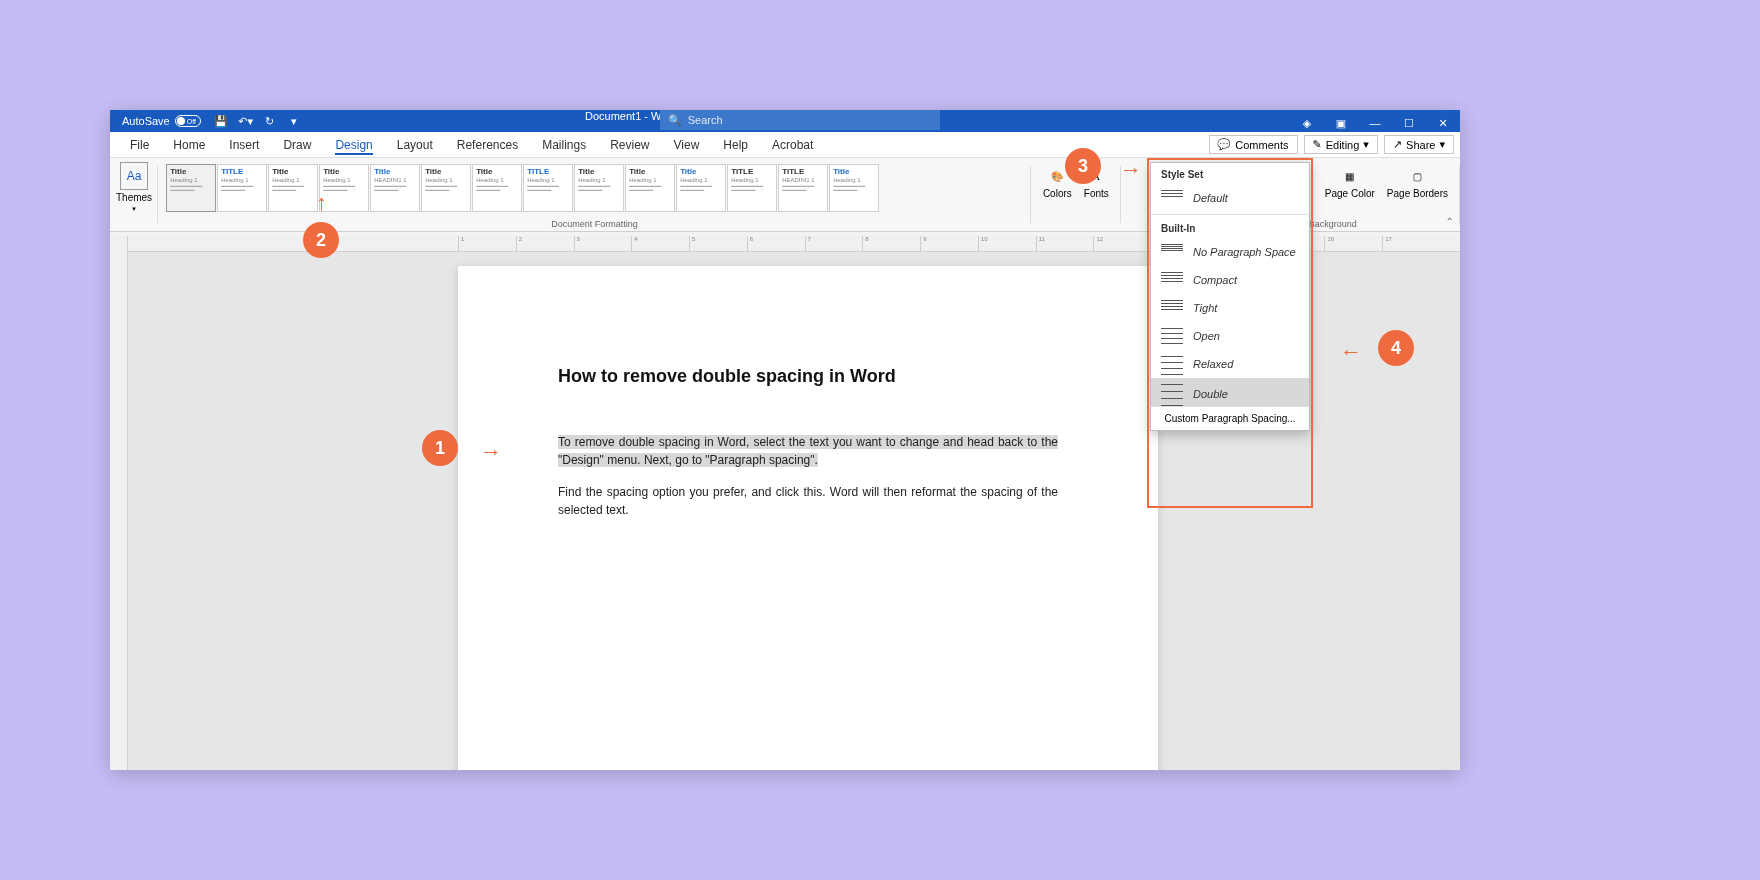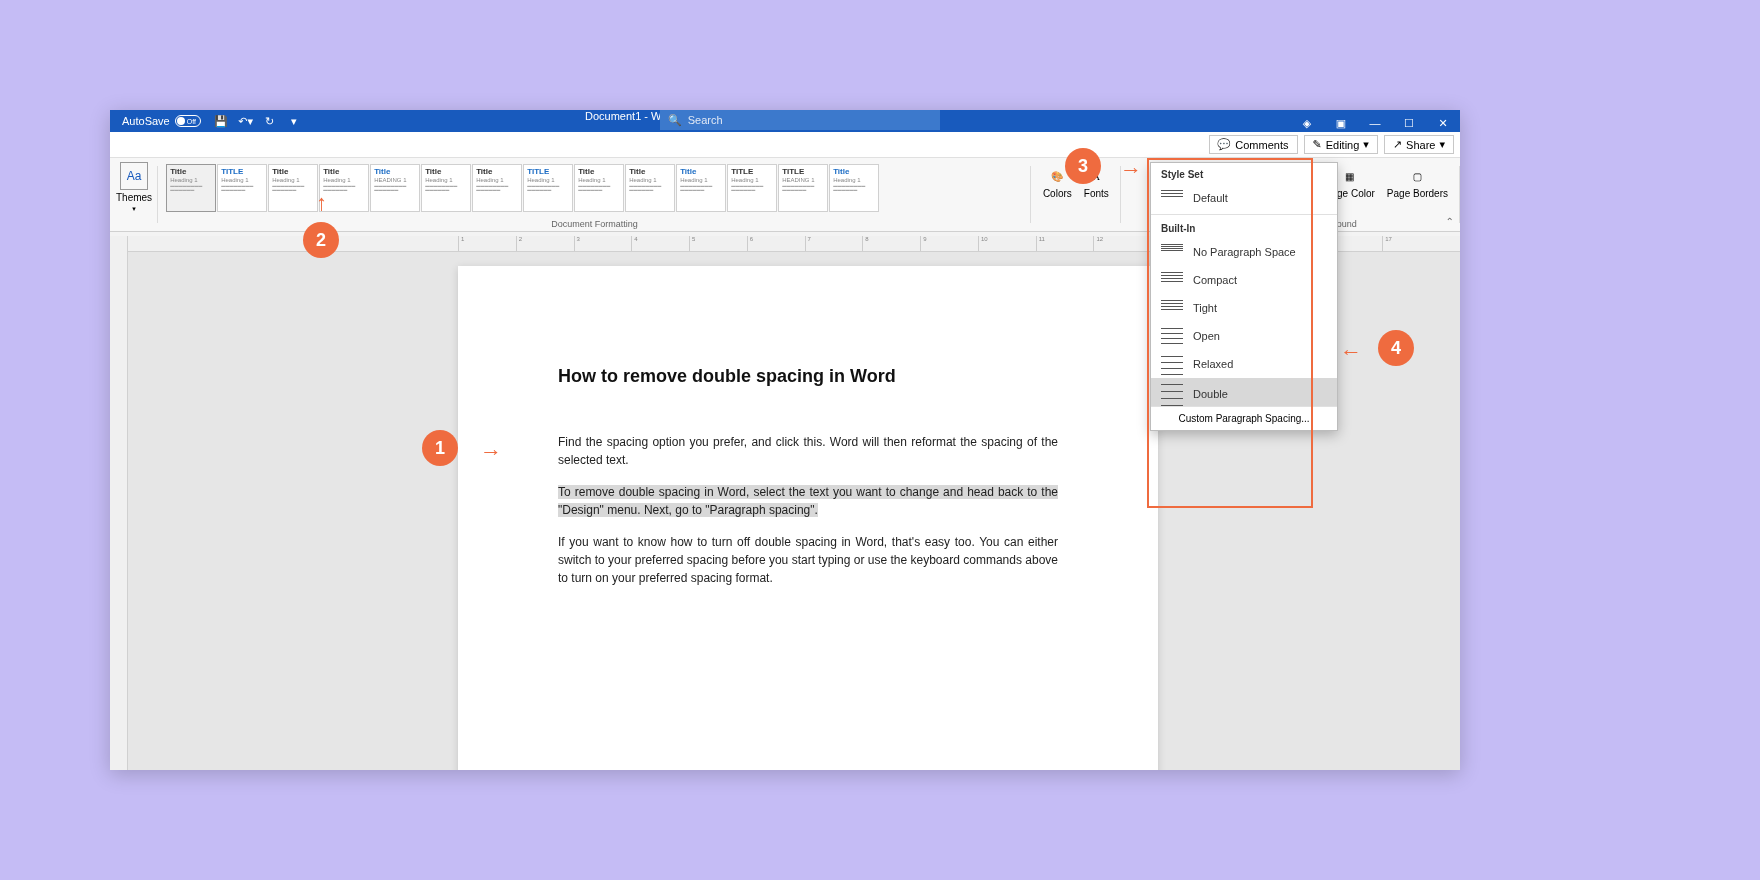--- a/index.html
+++ b/index.html
@@ -42,23 +42,23 @@
 .vruler { width: 18px; background: #f0f0f0; border-right: 1px solid #d0d0d0; position: relative; font-size: 6px; color: #888; }
 .doc-area { flex: 1; position: relative; overflow: hidden; }
 .hruler { height: 16px; background: #f0f0f0; border-bottom: 1px solid #d0d0d0; position: relative; font-size: 6px; color: #888; }
 .hruler-marks { position: absolute; left: 330px; right: 20px; top: 0; bottom: 0; display: flex; }
 .hruler-tick { flex: 1; border-left: 1px solid #ccc; padding-left: 2px; }
 .page { position: absolute; left: 330px; top: 30px; width: 700px; height: 900px; background: #fff; box-shadow: 0 2px 8px rgba(0,0,0,0.15); padding: 100px 100px; }
 .doc-h1 { font-size: 18px; font-weight: 700; color: #111; margin-bottom: 46px; }
 .doc-p { font-size: 12px; color: #222; line-height: 1.5; margin-bottom: 14px; text-align: justify; }
 .highlight { background: #d8d8d8; }
 .doc-link { color: #0563c1; text-decoration: underline; }
-.dropdown { position: absolute; left: 1040px; top: 52px; width: 188px; background: #fff; border: 1px solid #bcbcbc; box-shadow: 0 4px 12px rgba(0,0,0,0.25); z-index: 50; }
+.dropdown { position: absolute; left: 1040px; top: 52px; width: 160px; background: #fff; border: 1px solid #bcbcbc; box-shadow: 0 4px 12px rgba(0,0,0,0.25); z-index: 50; }
 .dd-header { font-size: 10px; font-weight: 600; padding: 6px 10px 4px; color: #333; }
-.dd-item { display: flex; align-items: center; gap: 10px; padding: 6px 10px; font-size: 11px; color: #333; cursor: pointer; }
+.dd-item { display: flex; align-items: center; gap: 10px; padding: 6px 10px; font-size: 11px; color: #333; cursor: pointer; font-style: italic; }
 .dd-item:hover, .dd-item.hover { background: #d8d8d8; align-items: flex-end; }
 .dd-sep { border-top: 1px solid #e0e0e0; margin: 2px 0; }
 .dd-footer { font-size: 10px; text-align: center; padding: 6px; border-top: 1px solid #e0e0e0; }
 .sp-icon { width: 22px; height: 16px; position: relative; }
 .sp-icon span { display: block; height: 1px; background: #555; margin-bottom: 2px; }
 .dropdown-outline { position: absolute; border: 2px solid #ef6b3f; pointer-events: none; z-index: 60; }
 .callout { position: absolute; width: 36px; height: 36px; border-radius: 50%; background: #ef6b3f; color: #fff; display: flex; align-items: center; justify-content: center; font-size: 18px; font-weight: 700; z-index: 100; }
 .arrow { position: absolute; color: #ef6b3f; font-size: 22px; font-weight: 700; z-index: 100; }
 </style>
 </head>
@@ -87,20 +87,34 @@
     <div class="win-controls">
       <div class="win-btn">◈</div>
       <div class="win-btn">▣</div>
       <div class="win-btn">—</div>
       <div class="win-btn">☐</div>
       <div class="win-btn">✕</div>
     </div>
   </div>
 
   <div class="menubar">
+    <div id="menu-items" style="display: flex;">
+        <div class="menu-item">File</div>
+        <div class="menu-item">Home</div>
+        <div class="menu-item">Insert</div>
+        <div class="menu-item">Draw</div>
+        <div class="menu-item active">Design</div>
+        <div class="menu-item">Layout</div>
+        <div class="menu-item">References</div>
+        <div class="menu-item">Mailings</div>
+        <div class="menu-item">Review</div>
+        <div class="menu-item">View</div>
+        <div class="menu-item">Help</div>
+        <div class="menu-item">Acrobat</div>
+      </div>
     <div class="right-actions">
       <div class="action-pill">
           <span>💬</span>
           <span>Comments</span>
         </div>
       <div class="action-pill">
           <span>✎</span>
           <span>Editing</span>
           <span>▾</span>
         </div>
@@ -248,23 +262,22 @@
             <div class="hruler-tick">12</div>
             <div class="hruler-tick">13</div>
             <div class="hruler-tick">14</div>
             <div class="hruler-tick">15</div>
             <div class="hruler-tick">16</div>
             <div class="hruler-tick">17</div>
           </div>
       </div>
       <div class="page">
         <div class="doc-h1">How to remove double spacing in Word</div>
+        <div class="doc-p"><span class="highlight">To remove double spacing in Word, select the text you want to change and head back to the "Design" menu. Next, go to "Paragraph spacing".</span></div>
         <div class="doc-p">Find the spacing option you prefer, and click this. Word will then reformat the spacing of the selected text.</div>
-        <div class="doc-p"><span class="highlight">To remove double spacing in Word, select the text you want to change and head back to the "Design" menu. Next, go to "Paragraph spacing".</span></div>
-        <div class="doc-p">If you want to know how to turn off double spacing in Word, that's easy too. You can either switch to your preferred spacing before you start typing or use the keyboard commands above to turn on your preferred spacing format.</div>
       </div>
     </div>
   </div>
 
   <div class="dropdown">
     <div class="dd-header">Style Set</div>
     <div class="dd-item">
       <div class="sp-icon">
           <span></span>
           <span></span>

